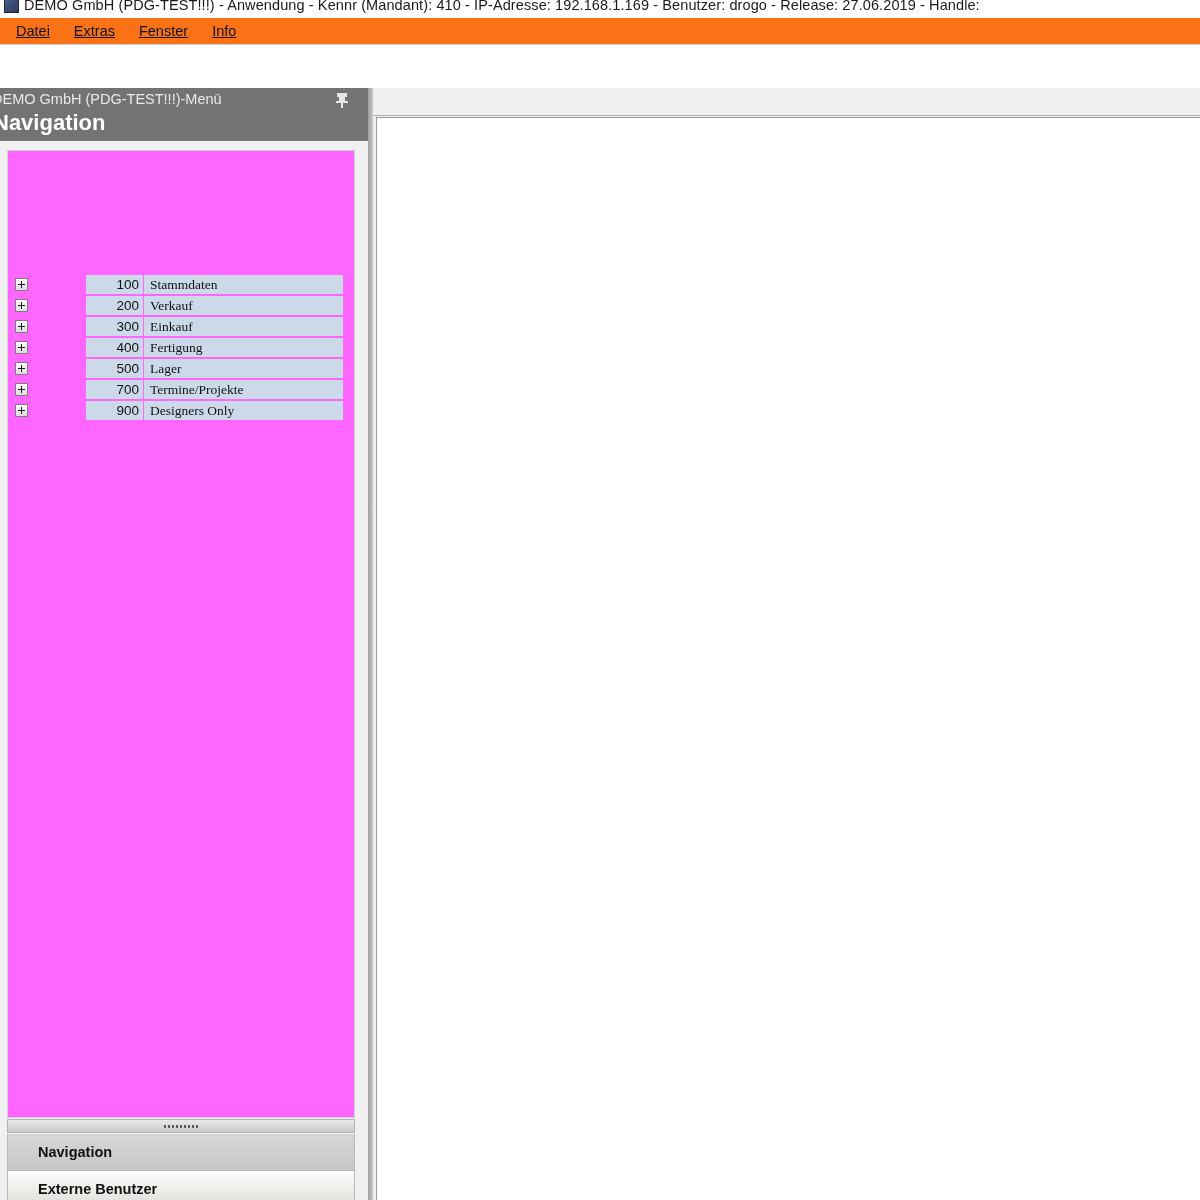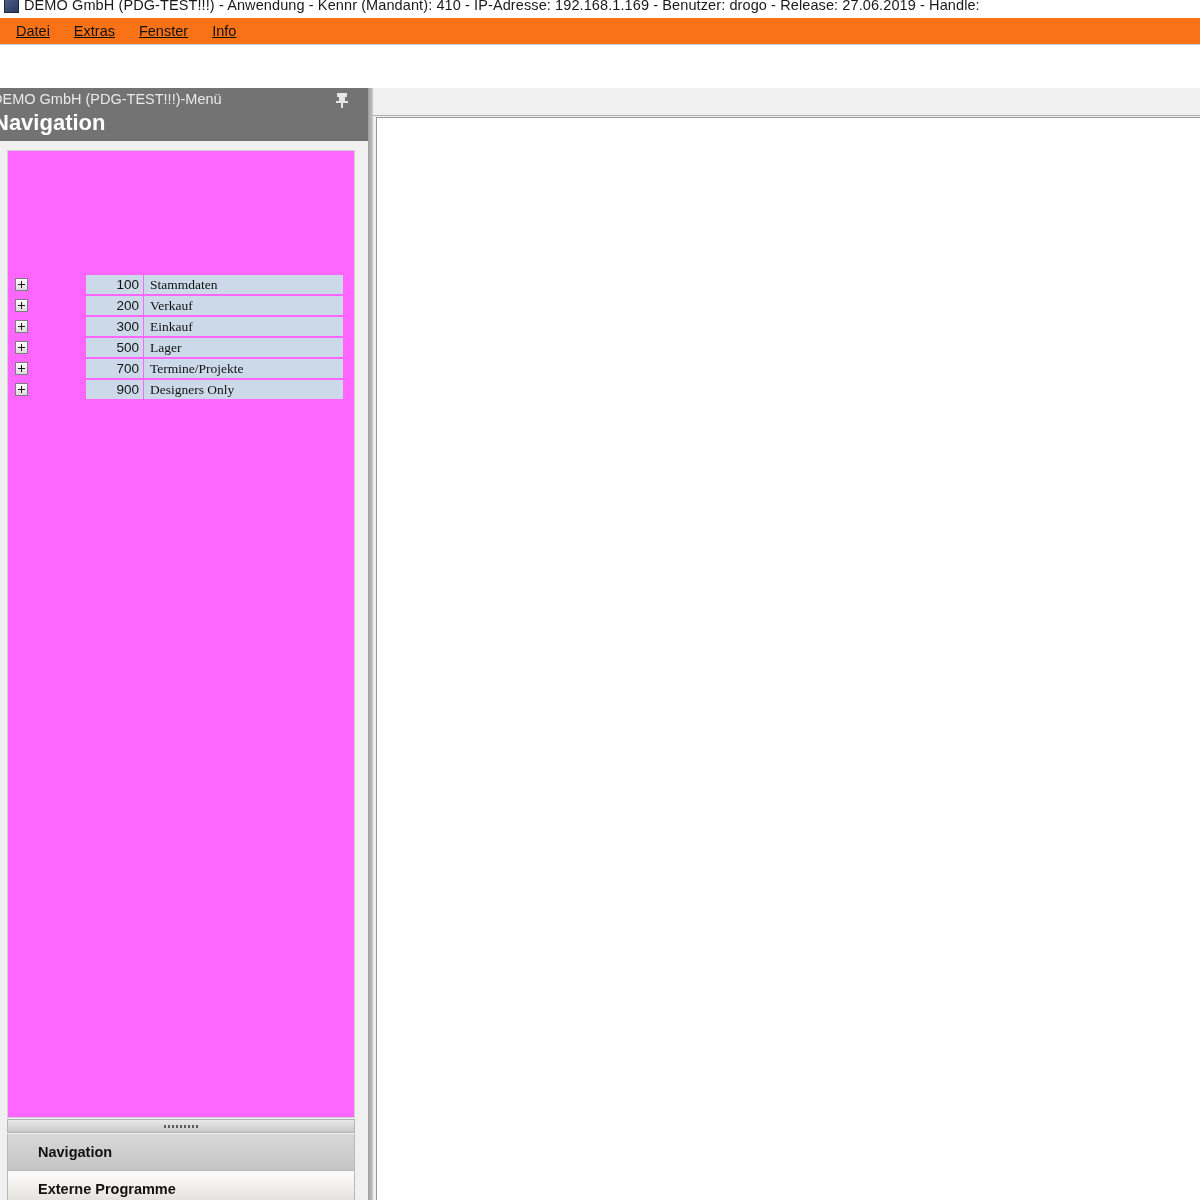--- a/index.html
+++ b/index.html
@@ -450,20 +450,27 @@
             <div class="tree-row">
               <div class="tree-expander"></div>
               <div class="tree-cells">
                 <div class="tree-code">300</div>
                 <div class="tree-label">Einkauf</div>
               </div>
             </div>
             <div class="tree-row">
               <div class="tree-expander"></div>
               <div class="tree-cells">
+                <div class="tree-code">400</div>
+                <div class="tree-label">Fertigung</div>
+              </div>
+            </div>
+            <div class="tree-row">
+              <div class="tree-expander"></div>
+              <div class="tree-cells">
                 <div class="tree-code">500</div>
                 <div class="tree-label">Lager</div>
               </div>
             </div>
             <div class="tree-row">
               <div class="tree-expander"></div>
               <div class="tree-cells">
                 <div class="tree-code">700</div>
                 <div class="tree-label">Termine/Projekte</div>
               </div>
@@ -490,19 +497,19 @@
           <span></span>
           <span></span>
         </div>
       </div>
 
       <div class="dock-bars" id="dock-bars">
           <div class="dock-bar selected">
             <span>Navigation</span>
           </div>
           <div class="dock-bar">
-            <span>Externe Programme</span>
+            <span>Externe Benutzer</span>
           </div>
         </div>
 
     </div>
   </div>
 </div>
 
 </body></html>

